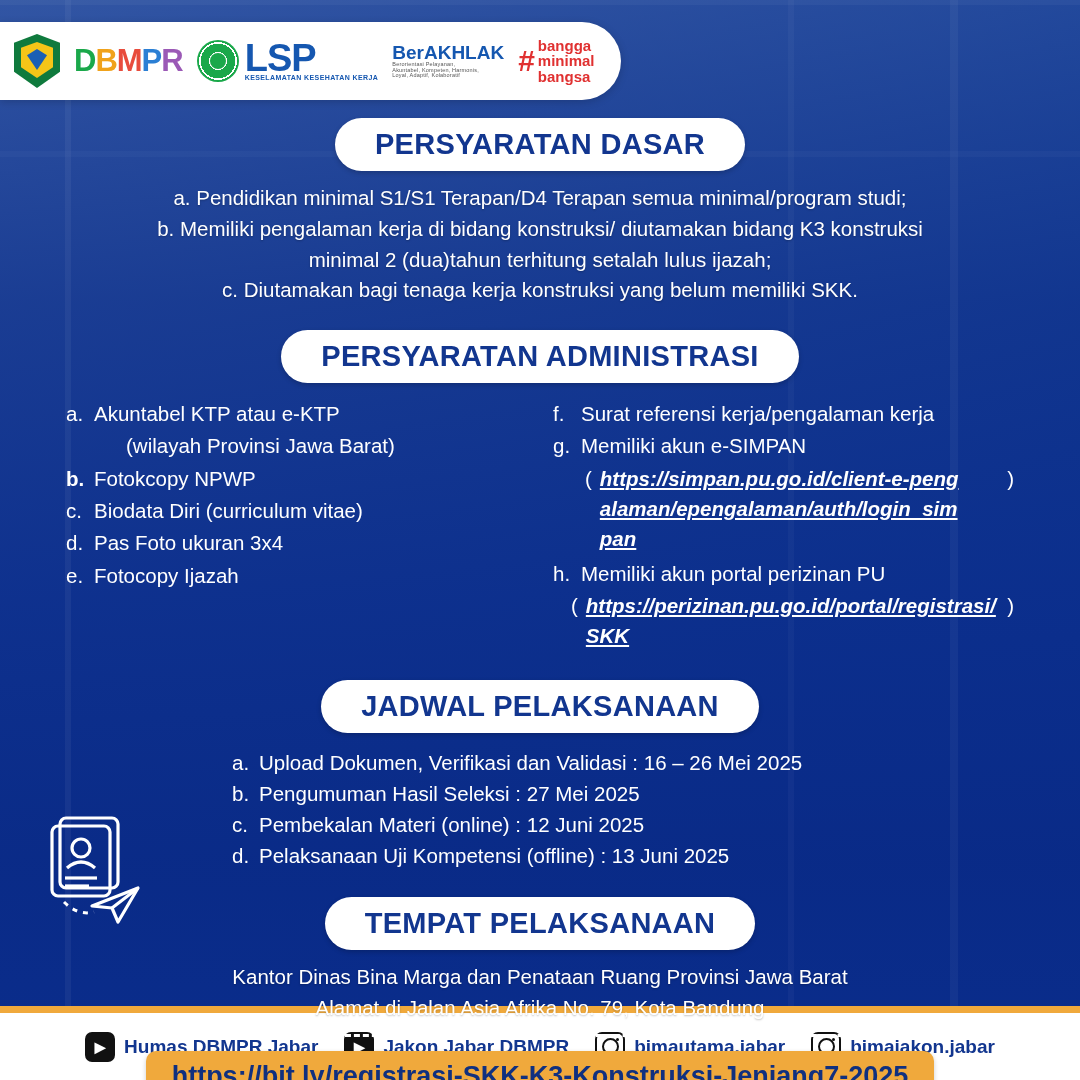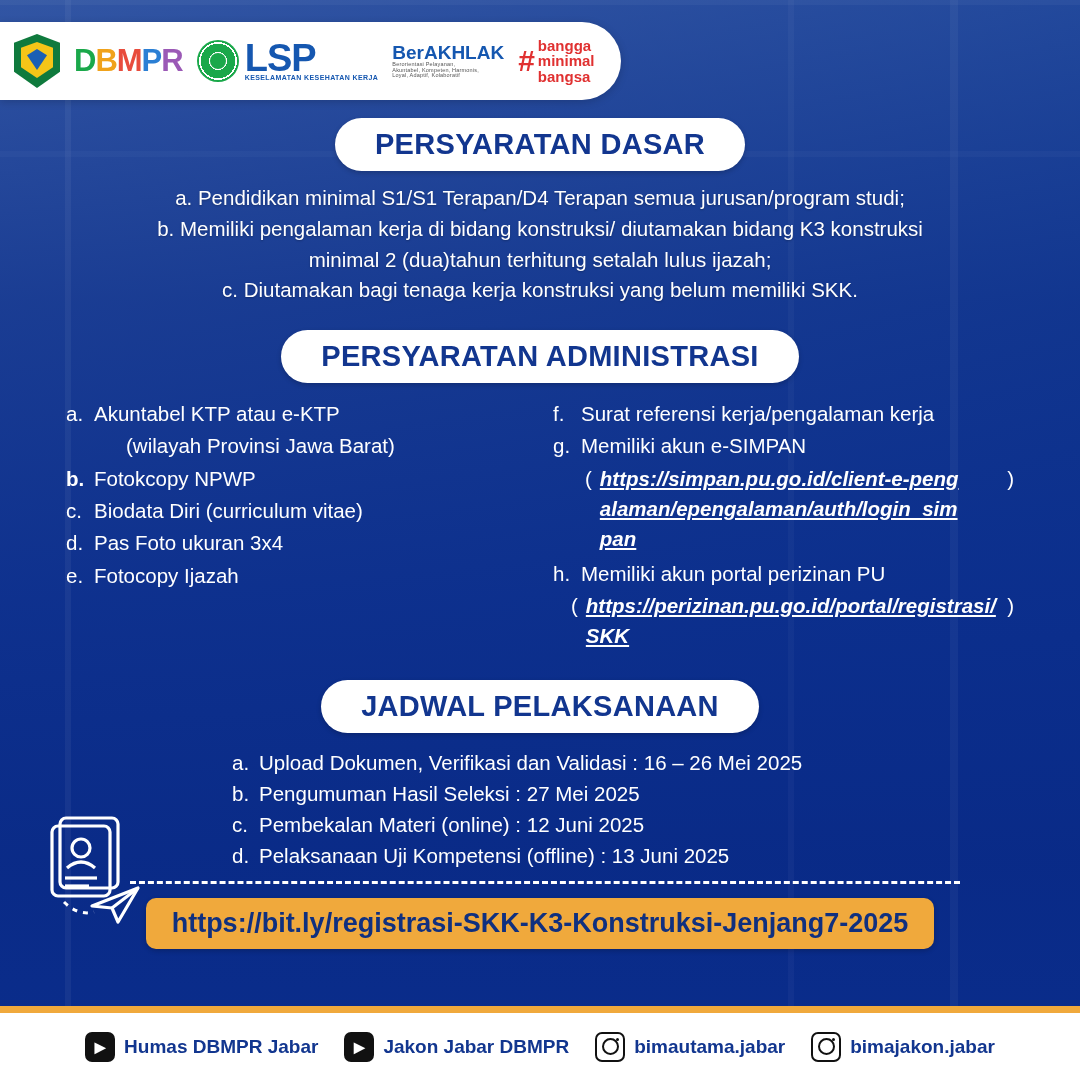--- a/index.html
+++ b/index.html
@@ -218,21 +218,21 @@
         <span>bangga</span><br>
         <span>minimal</span><br>
         <span>bangsa</span>
       </span>
     </div>
   </div>
 
   <div class="section" style="margin-top:118px;">
     <div class="pill">PERSYARATAN DASAR</div>
     <div class="body-text">
-      <div>a.  Pendidikan minimal S1/S1 Terapan/D4 Terapan semua jurusan/program studi;</div>
+      <div>a.  Pendidikan minimal S1/S1 Terapan/D4 Terapan semua minimal/program studi;</div>
       <div>b.  Memiliki pengalaman kerja di bidang konstruksi/ diutamakan bidang K3 konstruksi</div>
       <div>minimal 2 (dua)tahun terhitung setalah lulus ijazah;</div>
       <div>c. Diutamakan bagi tenaga kerja konstruksi yang belum memiliki SKK.</div>
     </div>
   </div>
 
   <div class="section" style="margin-top:24px;">
     <div class="pill">PERSYARATAN ADMINISTRASI</div>
     <div class="admin-wrap">
       <div class="admin-col">
@@ -304,20 +304,27 @@
         <span class="mk">c.</span>
         <span>Pembekalan Materi (online) : 12 Juni 2025</span>
       </div>
       <div class="row">
         <span class="mk">d.</span>
         <span>Pelaksanaan Uji Kompetensi (offline) : 13 Juni 2025</span>
       </div>
     </div>
   </div>
 
+  <div class="section" style="margin-top:26px;">
+    <div class="pill">TEMPAT PELAKSANAAN</div>
+    <div class="body-text">
+      <div>Kantor Dinas Bina Marga dan Penataan Ruang Provinsi Jawa Barat</div>
+      <div>Alamat di Jalan Asia Afrika No. 79, Kota Bandung</div>
+    </div>
+  </div>
 
   <div class="section">
     <div class="dashed"></div>
     <div class="cta">https://bit.ly/registrasi-SKK-K3-Konstruksi-Jenjang7-2025</div>
 
   </div>
 
   <svg id="doc-icon" viewBox="0 0 120 120">
     <rect x="26" y="8" width="58" height="70" rx="6" fill="none" stroke="#fff" stroke-width="3.2"></rect>
     <rect x="18" y="16" width="58" height="70" rx="6" fill="none" stroke="#fff" stroke-width="3.2"></rect>

